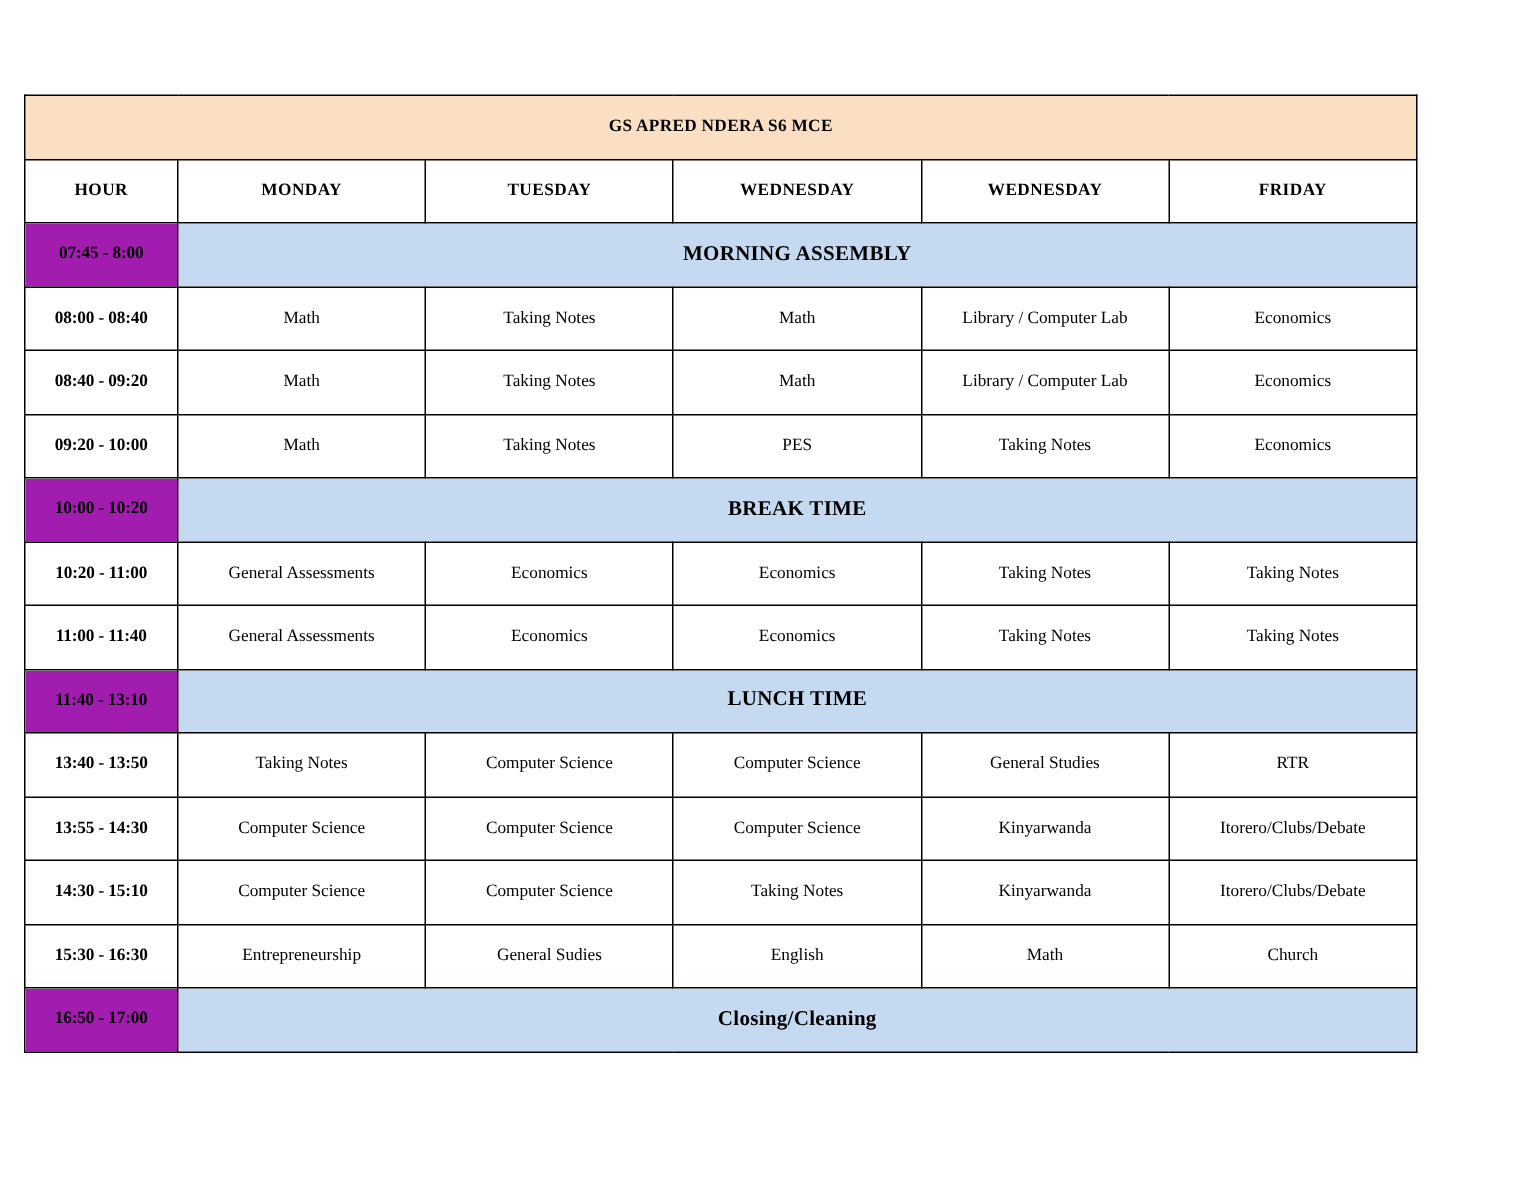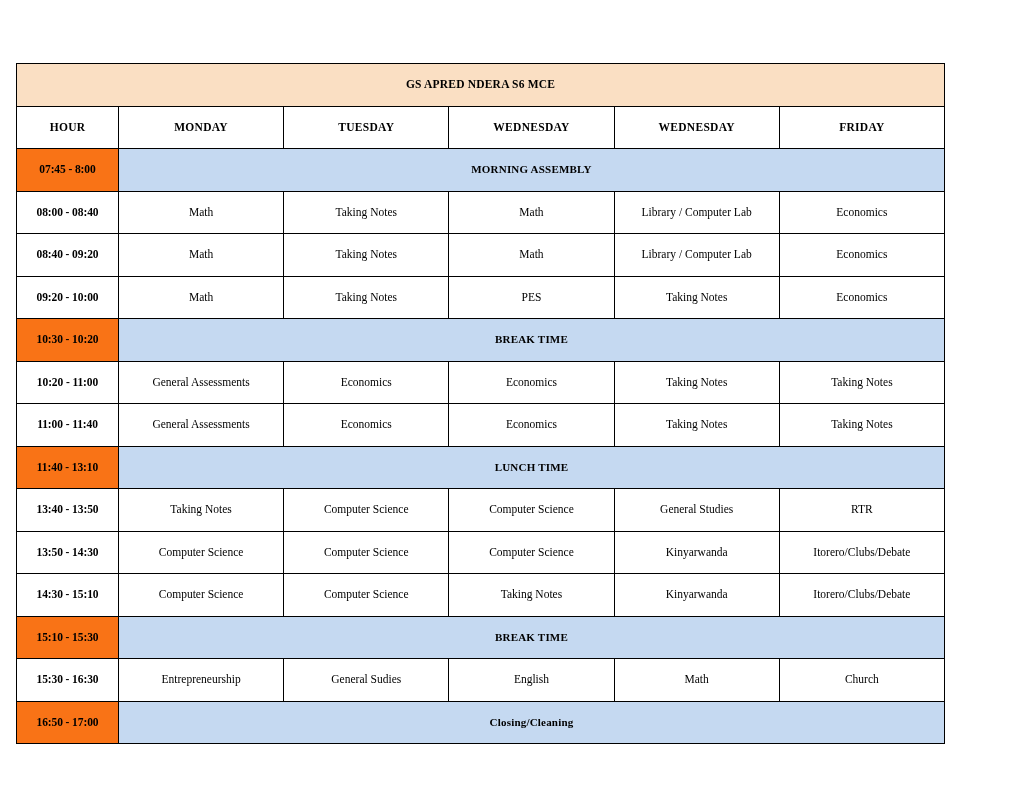--- a/index.html
+++ b/index.html
@@ -52,26 +52,26 @@
     font-size: 12.5px;
     height: 30px;
     letter-spacing: 0.3px;
   }
   .hour-cell {
     font-weight: bold;
     font-size: 11px;
     letter-spacing: -0.1px;
   }
   .span-row .hour-cell {
-    background: #f97316;
+    background: #a21caf;
   }
   .span-row .span-label {
     background: #c5d9f1;
     font-weight: bold;
-    font-size: 11px;
+    font-size: 14px;
     letter-spacing: 0.2px;
   }
   .span-row td {
     height: 29px;
   }
   .subject-cell {
     font-size: 11.5px;
   }
 </style>
 </head>
@@ -121,21 +121,21 @@
         </tr>
         <tr>
           <td class="hour-cell">09:20 - 10:00</td>
           <td class="subject-cell">Math</td>
           <td class="subject-cell">Taking Notes</td>
           <td class="subject-cell">PES</td>
           <td class="subject-cell">Taking Notes</td>
           <td class="subject-cell">Economics</td>
         </tr>
         <tr class="span-row">
-          <td class="hour-cell">10:30 - 10:20</td>
+          <td class="hour-cell">10:00 - 10:20</td>
           <td class="span-label" colspan="5">BREAK TIME</td>
         </tr>
         <tr>
           <td class="hour-cell">10:20 - 11:00</td>
           <td class="subject-cell">General Assessments</td>
           <td class="subject-cell">Economics</td>
           <td class="subject-cell">Economics</td>
           <td class="subject-cell">Taking Notes</td>
           <td class="subject-cell">Taking Notes</td>
         </tr>
@@ -153,38 +153,34 @@
         </tr>
         <tr>
           <td class="hour-cell">13:40 - 13:50</td>
           <td class="subject-cell">Taking Notes</td>
           <td class="subject-cell">Computer Science</td>
           <td class="subject-cell">Computer Science</td>
           <td class="subject-cell">General Studies</td>
           <td class="subject-cell">RTR</td>
         </tr>
         <tr>
-          <td class="hour-cell">13:50 - 14:30</td>
+          <td class="hour-cell">13:55 - 14:30</td>
           <td class="subject-cell">Computer Science</td>
           <td class="subject-cell">Computer Science</td>
           <td class="subject-cell">Computer Science</td>
           <td class="subject-cell">Kinyarwanda</td>
           <td class="subject-cell">Itorero/Clubs/Debate</td>
         </tr>
         <tr>
           <td class="hour-cell">14:30 - 15:10</td>
           <td class="subject-cell">Computer Science</td>
           <td class="subject-cell">Computer Science</td>
           <td class="subject-cell">Taking Notes</td>
           <td class="subject-cell">Kinyarwanda</td>
           <td class="subject-cell">Itorero/Clubs/Debate</td>
-        </tr>
-        <tr class="span-row">
-          <td class="hour-cell">15:10 - 15:30</td>
-          <td class="span-label" colspan="5">BREAK TIME</td>
         </tr>
         <tr>
           <td class="hour-cell">15:30 - 16:30</td>
           <td class="subject-cell">Entrepreneurship</td>
           <td class="subject-cell">General Sudies</td>
           <td class="subject-cell">English</td>
           <td class="subject-cell">Math</td>
           <td class="subject-cell">Church</td>
         </tr>
         <tr class="span-row">

